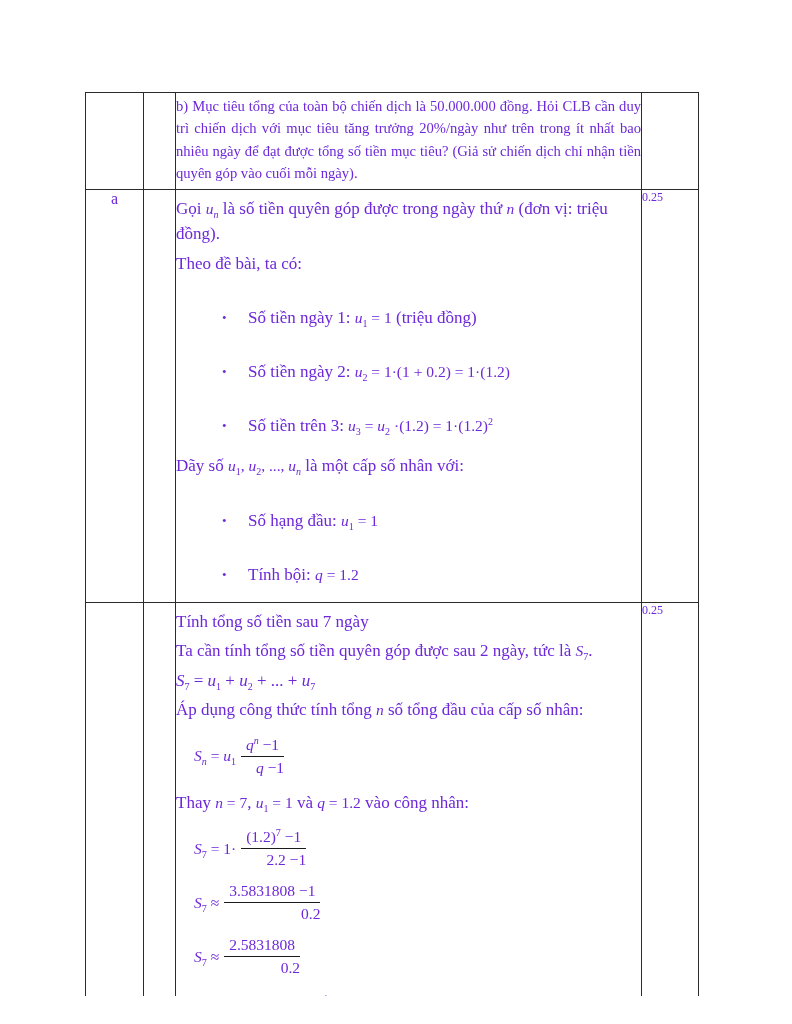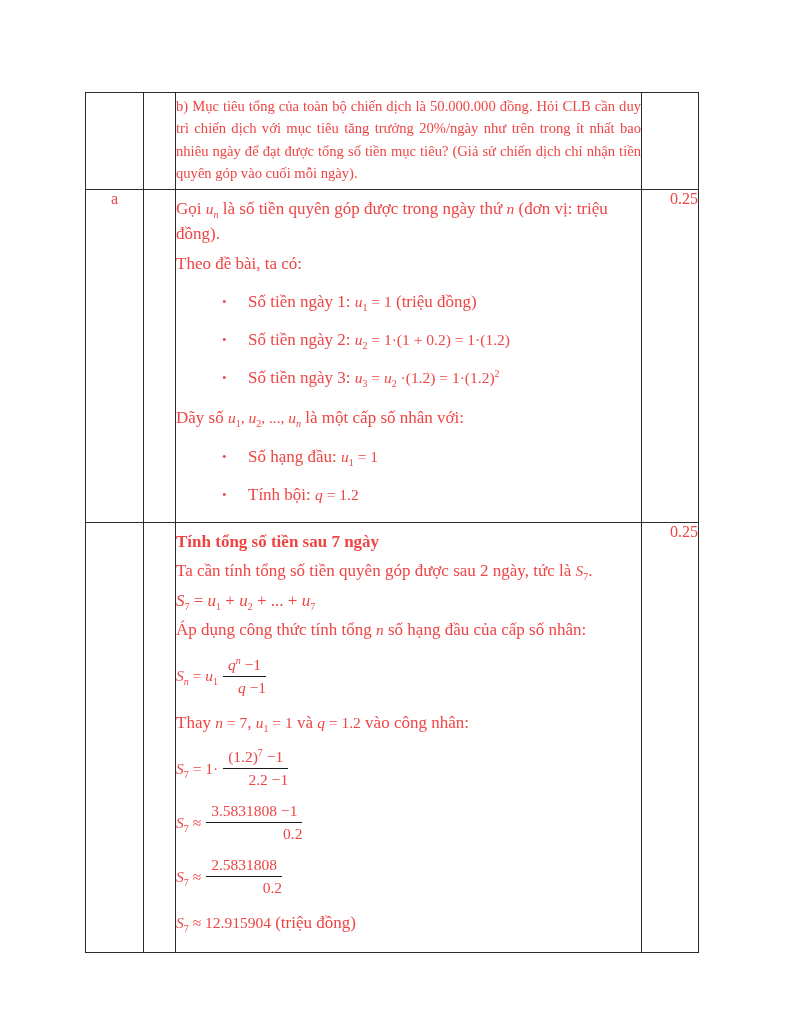--- a/index.html
+++ b/index.html
@@ -1,75 +1,75 @@
 <!DOCTYPE html>
 <html><head>
 <meta charset="utf-8">
 <style>
   html,body{margin:0;padding:0;background:#ffffff;}
   .page{
     position:relative;
     width:792px;height:996px;
     background:#ffffff;
     font-family:"Liberation Serif","DejaVu Serif",serif;
-    color:#ef4444;
+    color:#6d28d9;
     overflow:hidden;
   }
   table.rubric{
     position:absolute;left:85px;top:92px;
     width:612px;
     border-collapse:collapse;
     table-layout:fixed;
   }
   table.rubric td{
     border:1px solid #2b2b2b;
     vertical-align:top;
     padding:0;
   }
   td.cell-part{width:57px;text-align:center;font-size:16px;padding-top:5px;}
   td.cell-sub{width:31px;}
   td.cell-content{width:465px;padding:2px 8px 4px 7px;}
-  td.cell-score{width:56px;text-align:right;font-size:16px;padding-top:5px;}
+  td.cell-score{width:56px;text-align:left;font-size:12px;padding-top:5px;}
 
   
   .qtext{
     font-size:14.6px;
     line-height:1.54;
     text-align:justify;
     margin:2px 0 4px 0;
   }
 
   
   .sol p{margin:4px 0;font-size:17px;line-height:1.5;}
   .sol p.first{margin-top:6px;}
-  .heading{font-weight:bold;}
+  .heading{font-weight:normal;}
   .bold{font-weight:normal;}
 
   
   .m{font-size:15.5px;}
   .m i{font-style:italic;font-family:"Liberation Serif","DejaVu Serif",serif;}
   .m sub,.m sup{font-size:10px;line-height:0;}
   .mathline{font-size:15.5px;margin:12px 0;}
 
   
   .bullet{
-    margin:15px 0 15px 46px;
+    margin:31px 0 15px 46px;
     font-size:17px;
     line-height:1.35;
   }
   .bullet .dot{
     display:inline-block;
     width:26px;
     font-size:13px;
     vertical-align:1px;
   }
 
   
   .fracline{display:flex;align-items:center;margin:13px 0;font-size:15.5px;}
-  .fracline .lead{margin-right:5px;}
+  .fracline .lead{margin-right:5px;margin-left:18px;}
   .frac{
     display:inline-block;
     text-align:right;
     vertical-align:middle;
   }
   .frac .num{
     display:block;
     border-bottom:1.2px solid #1a1a1a;
     padding:0 5px 2px 5px;
   }
@@ -97,38 +97,38 @@
     <tr style="height:304px;">
       <td class="cell-part">
         <span>a</span>
       </td>
       <td class="cell-sub"></td>
       <td class="cell-content sol">
         <p class="first"><span>Gọi </span><span class="m"><i>u</i><sub><i>n</i></sub></span><span> là số tiền quyên góp được trong ngày thứ </span><span class="m"><i>n</i></span><span> (đơn vị: triệu đồng).</span></p>
         <p>Theo đề bài, ta có:</p>
         <div class="bullet"><span class="dot">•</span><span>Số tiền ngày 1: </span><span class="m"><i>u</i><sub>1</sub> = 1</span><span> (triệu đồng)</span></div>
         <div class="bullet"><span class="dot">•</span><span>Số tiền ngày 2: </span><span class="m"><i>u</i><sub>2</sub> = 1·(1 + 0.2) = 1·(1.2)</span><span></span></div>
-        <div class="bullet"><span class="dot">•</span><span>Số tiền ngày 3: </span><span class="m"><i>u</i><sub>3</sub> = <i>u</i><sub>2</sub> ·(1.2) = 1·(1.2)<sup>2</sup></span><span></span></div>
+        <div class="bullet"><span class="dot">•</span><span>Số tiền trên 3: </span><span class="m"><i>u</i><sub>3</sub> = <i>u</i><sub>2</sub> ·(1.2) = 1·(1.2)<sup>2</sup></span><span></span></div>
         <p><span>Dãy số </span><span class="m"><i>u</i><sub>1</sub>, <i>u</i><sub>2</sub>, ..., <i>u</i><sub><i>n</i></sub></span><span> là một </span><span class="bold">cấp số nhân</span><span> với:</span></p>
         <div class="bullet"><span class="dot">•</span><span>Số hạng đầu: </span><span class="m"><i>u</i><sub>1</sub> = 1</span></div>
         <div class="bullet"><span class="dot">•</span><span>Tính bội: </span><span class="m"><i>q</i> = 1.2</span></div>
       </td>
       <td class="cell-score">
         <span>0.25</span>
       </td>
     </tr>
 
     <tr style="height:430px;">
       <td class="cell-part"></td>
       <td class="cell-sub"></td>
       <td class="cell-content sol">
         <p class="first heading">Tính tổng số tiền sau 7 ngày</p>
         <p><span>Ta cần tính tổng số tiền quyên góp được sau 2 ngày, tức là </span><span class="m"><i>S</i><sub>7</sub></span><span>.</span></p>
         <p class="mathline m"><i>S</i><sub>7</sub> = <i>u</i><sub>1</sub> + <i>u</i><sub>2</sub> + ... + <i>u</i><sub>7</sub></p>
-        <p><span>Áp dụng công thức tính tổng </span><span class="m"><i>n</i></span><span> số hạng đầu của cấp số nhân:</span></p>
+        <p><span>Áp dụng công thức tính tổng </span><span class="m"><i>n</i></span><span> số tổng đầu của cấp số nhân:</span></p>
         <div class="fracline m">
           <span class="lead"><i>S</i><sub><i>n</i></sub> = <i>u</i><sub>1</sub></span>
           <span class="frac">
                 <span class="num"><i>q</i><sup><i>n</i></sup> −1</span>
                 <span class="den"><i>q</i> −1</span>
               </span>
         </div>
         <p><span>Thay </span><span class="m"><i>n</i> = 7</span><span>, </span><span class="m"><i>u</i><sub>1</sub> = 1</span><span> và </span><span class="m"><i>q</i> = 1.2</span><span> vào công nhân:</span></p>
         <div class="fracline m">
           <span class="lead"><i>S</i><sub>7</sub> = 1·</span>

